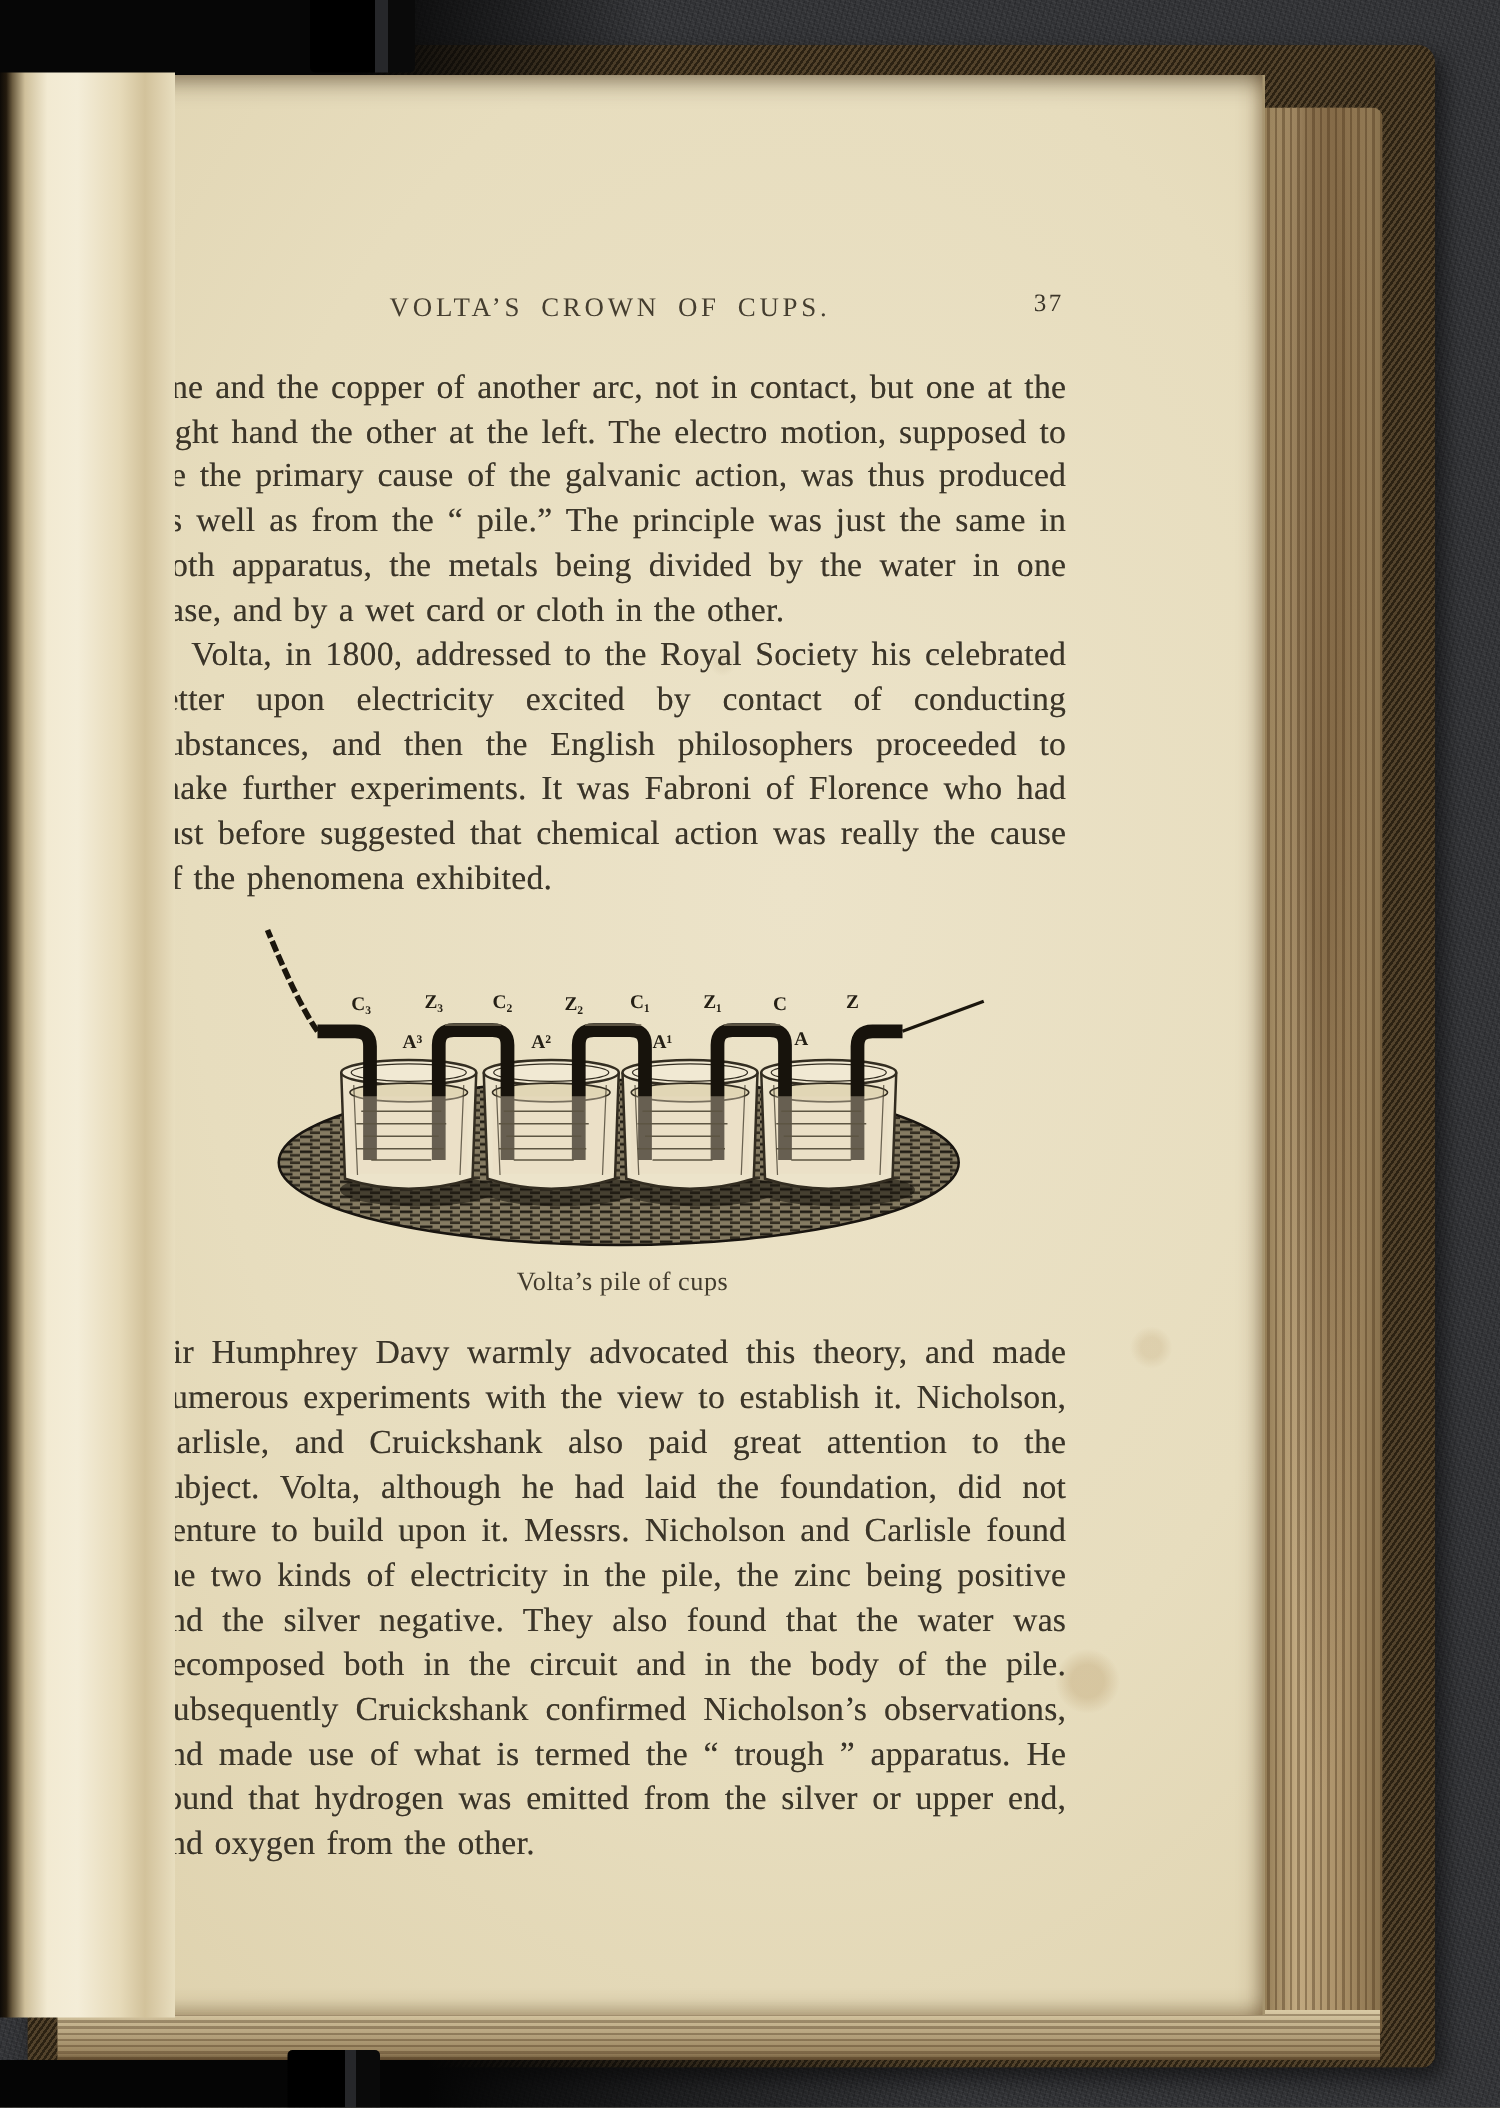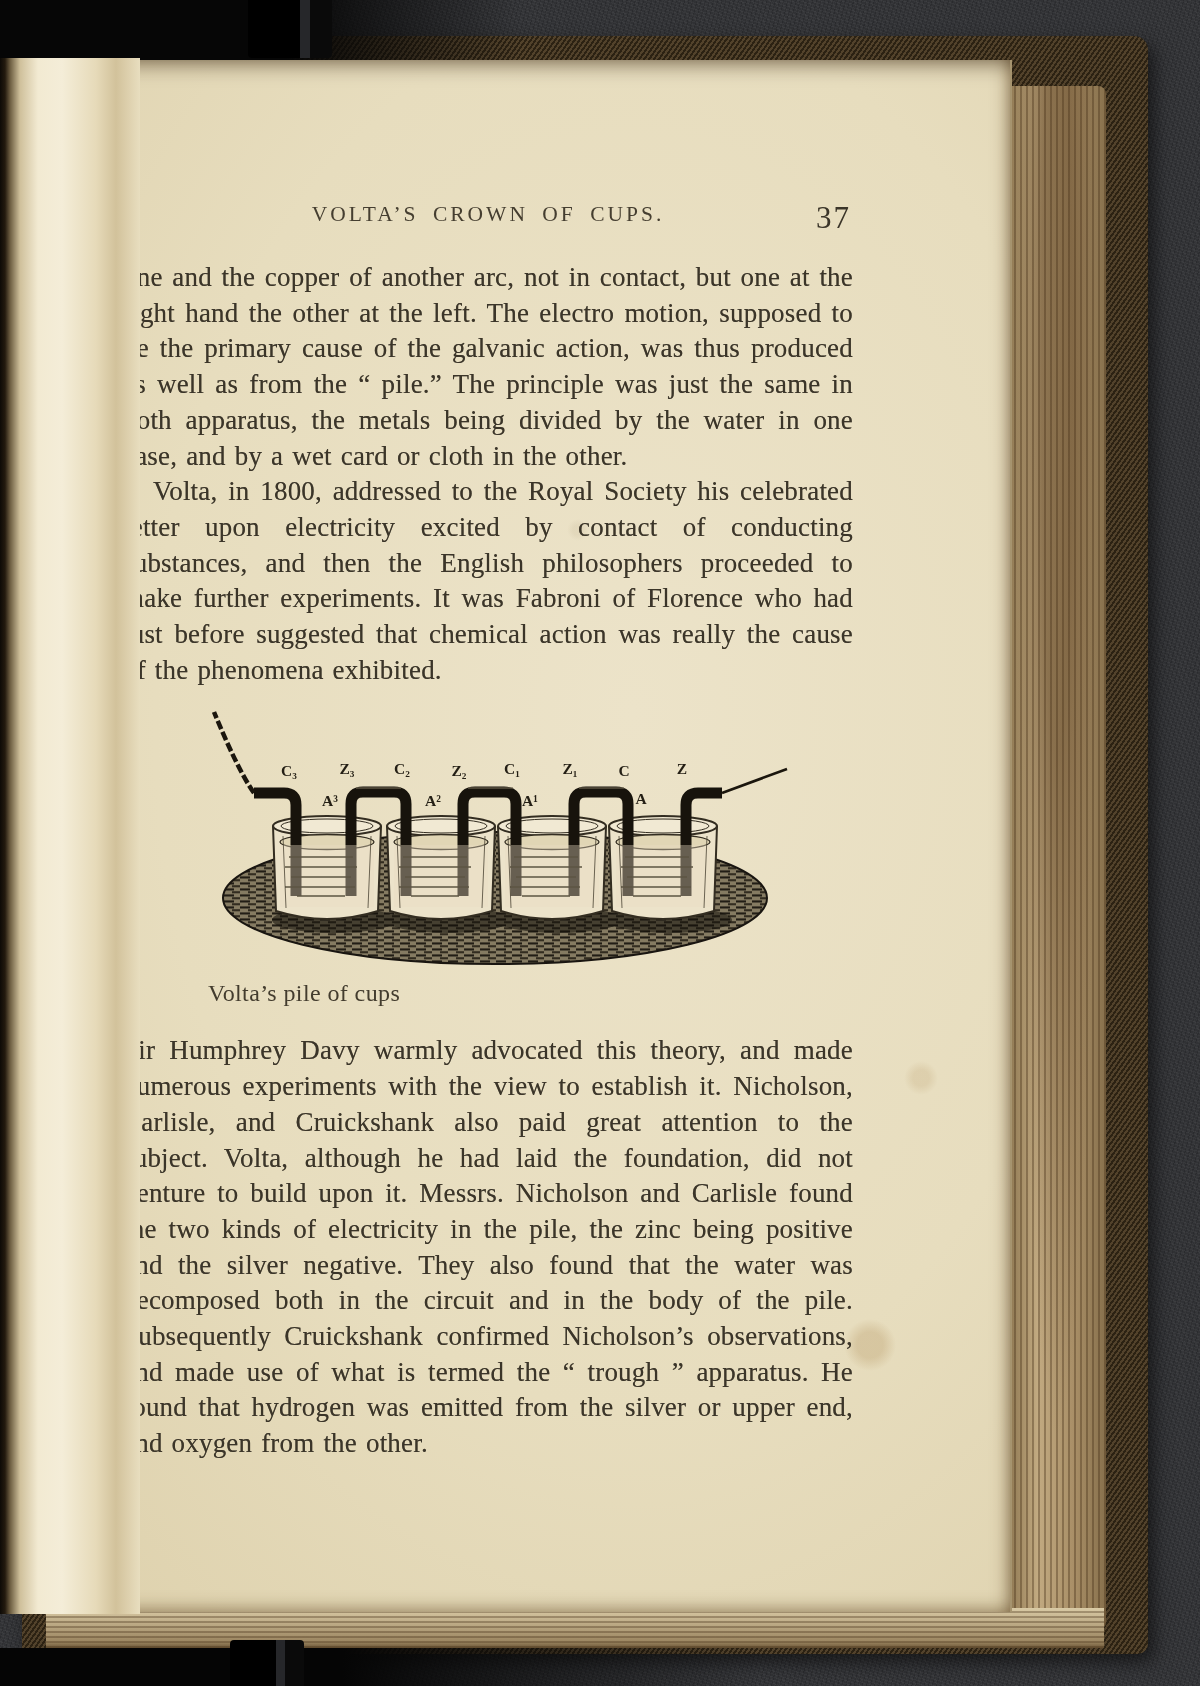--- a/index.html
+++ b/index.html
@@ -55,32 +55,32 @@
     border-right:2px solid #a6946f;}
   
   .gutter{left:0;top:58px;width:140px;height:1556px;
     background:linear-gradient(90deg,
       #0d0a06 0px,#231a0e 5px,#6b5c40 10px,#cfc09b 20px,
       #f2ead2 38px,#f4edd8 62px,#e6dab9 96px,#d2c29b 116px,
       #dfd2b0 130px,#e8debf 140px);}
 
   
   .content{left:105px;top:142px;width:730px;color:#3b3529;}
-  .running-head{position:relative;height:32px;}
+  .running-head{position:relative;height:32px;margin-top:32px;}
   .head-title{display:block;text-align:center;font-size:21.5px;letter-spacing:3px;
     color:#453e30;word-spacing:6px;}
-  .page-num{position:absolute;right:2px;top:-2px;font-size:31px;letter-spacing:2px;}
+  .page-num{position:absolute;right:2px;top:-2px;font-size:20px;letter-spacing:2px;}
   p.body{margin:0;font-size:27px;line-height:35.7px;text-align:justify;
     word-spacing:2px;letter-spacing:0.2px;color:#3b3529;
     text-shadow:0 0 0.5px rgba(59,53,41,0.55);}
   p.first{margin-top:26px;}
   p.after-figure{margin-top:26px;}
   p.indent{text-indent:30px;}
   figure.plate{margin:-4px 0 0 85px;padding:0;width:580px;}
-  figcaption{margin-top:2px;font-size:24px;color:#433c2e;
+  figcaption{margin-top:2px;text-align:center;font-size:21px;color:#433c2e;
     letter-spacing:0.4px;}
   svg text{font-family:"Liberation Serif","DejaVu Serif",serif;font-weight:bold;
     font-size:15.5px;fill:#241f15;}
 </style>
 </head>
 <body>
 
 <div class="scene">
 
   <div class="abs cover"></div>

